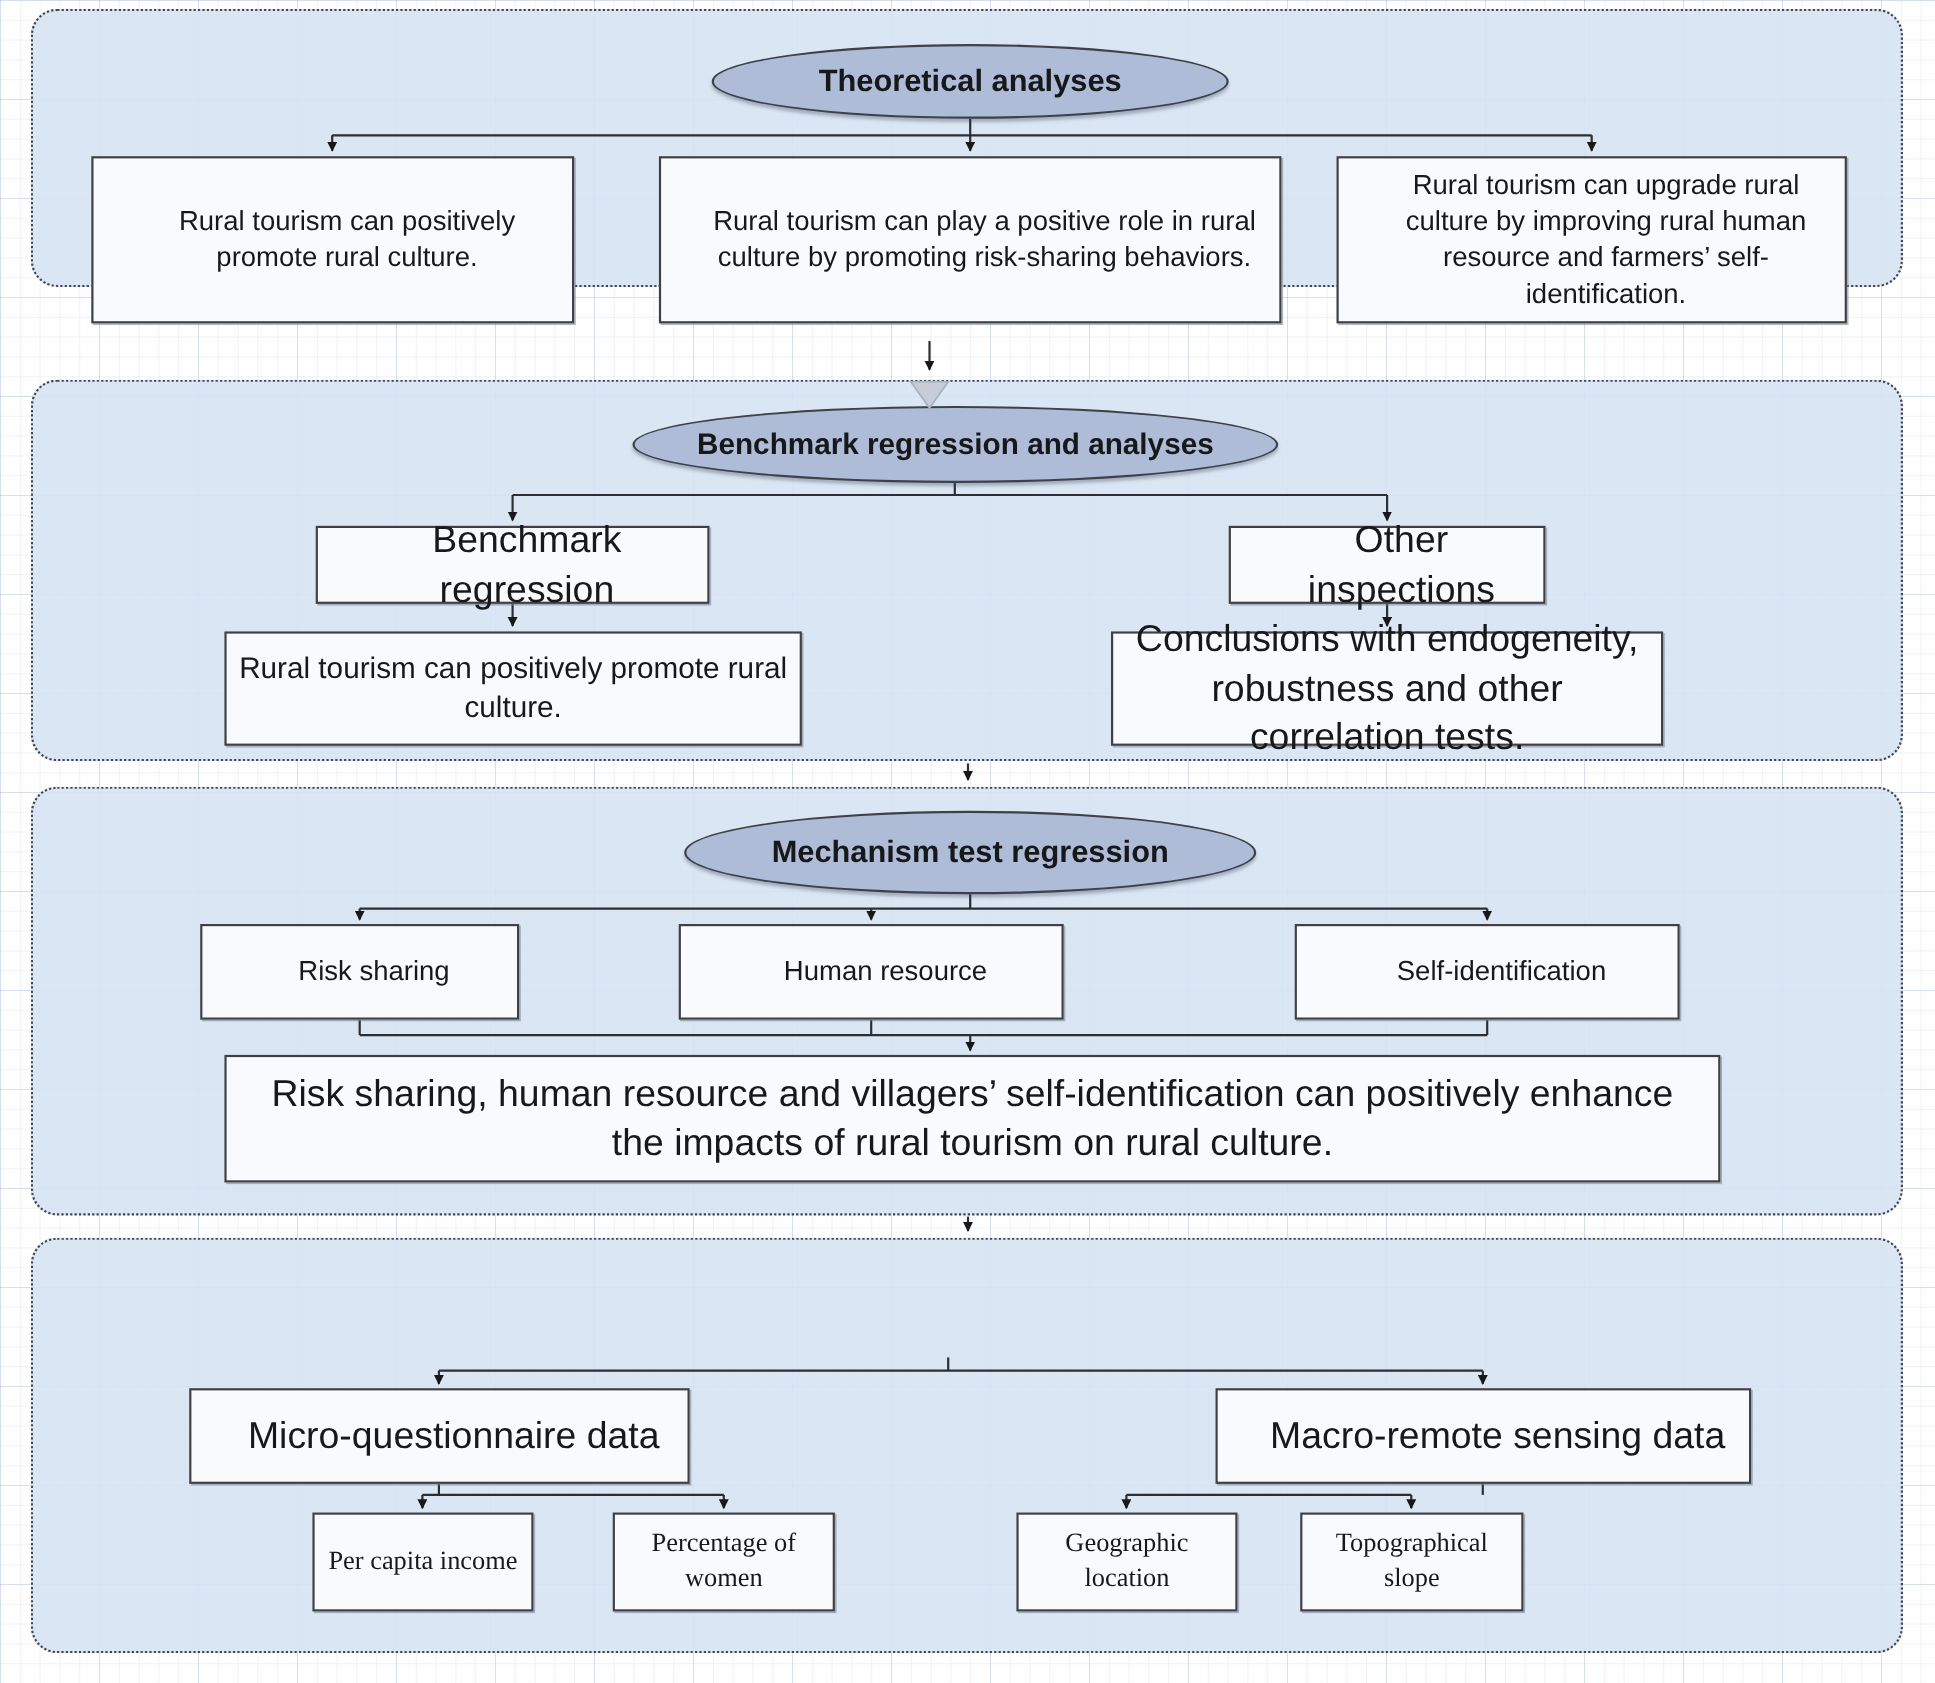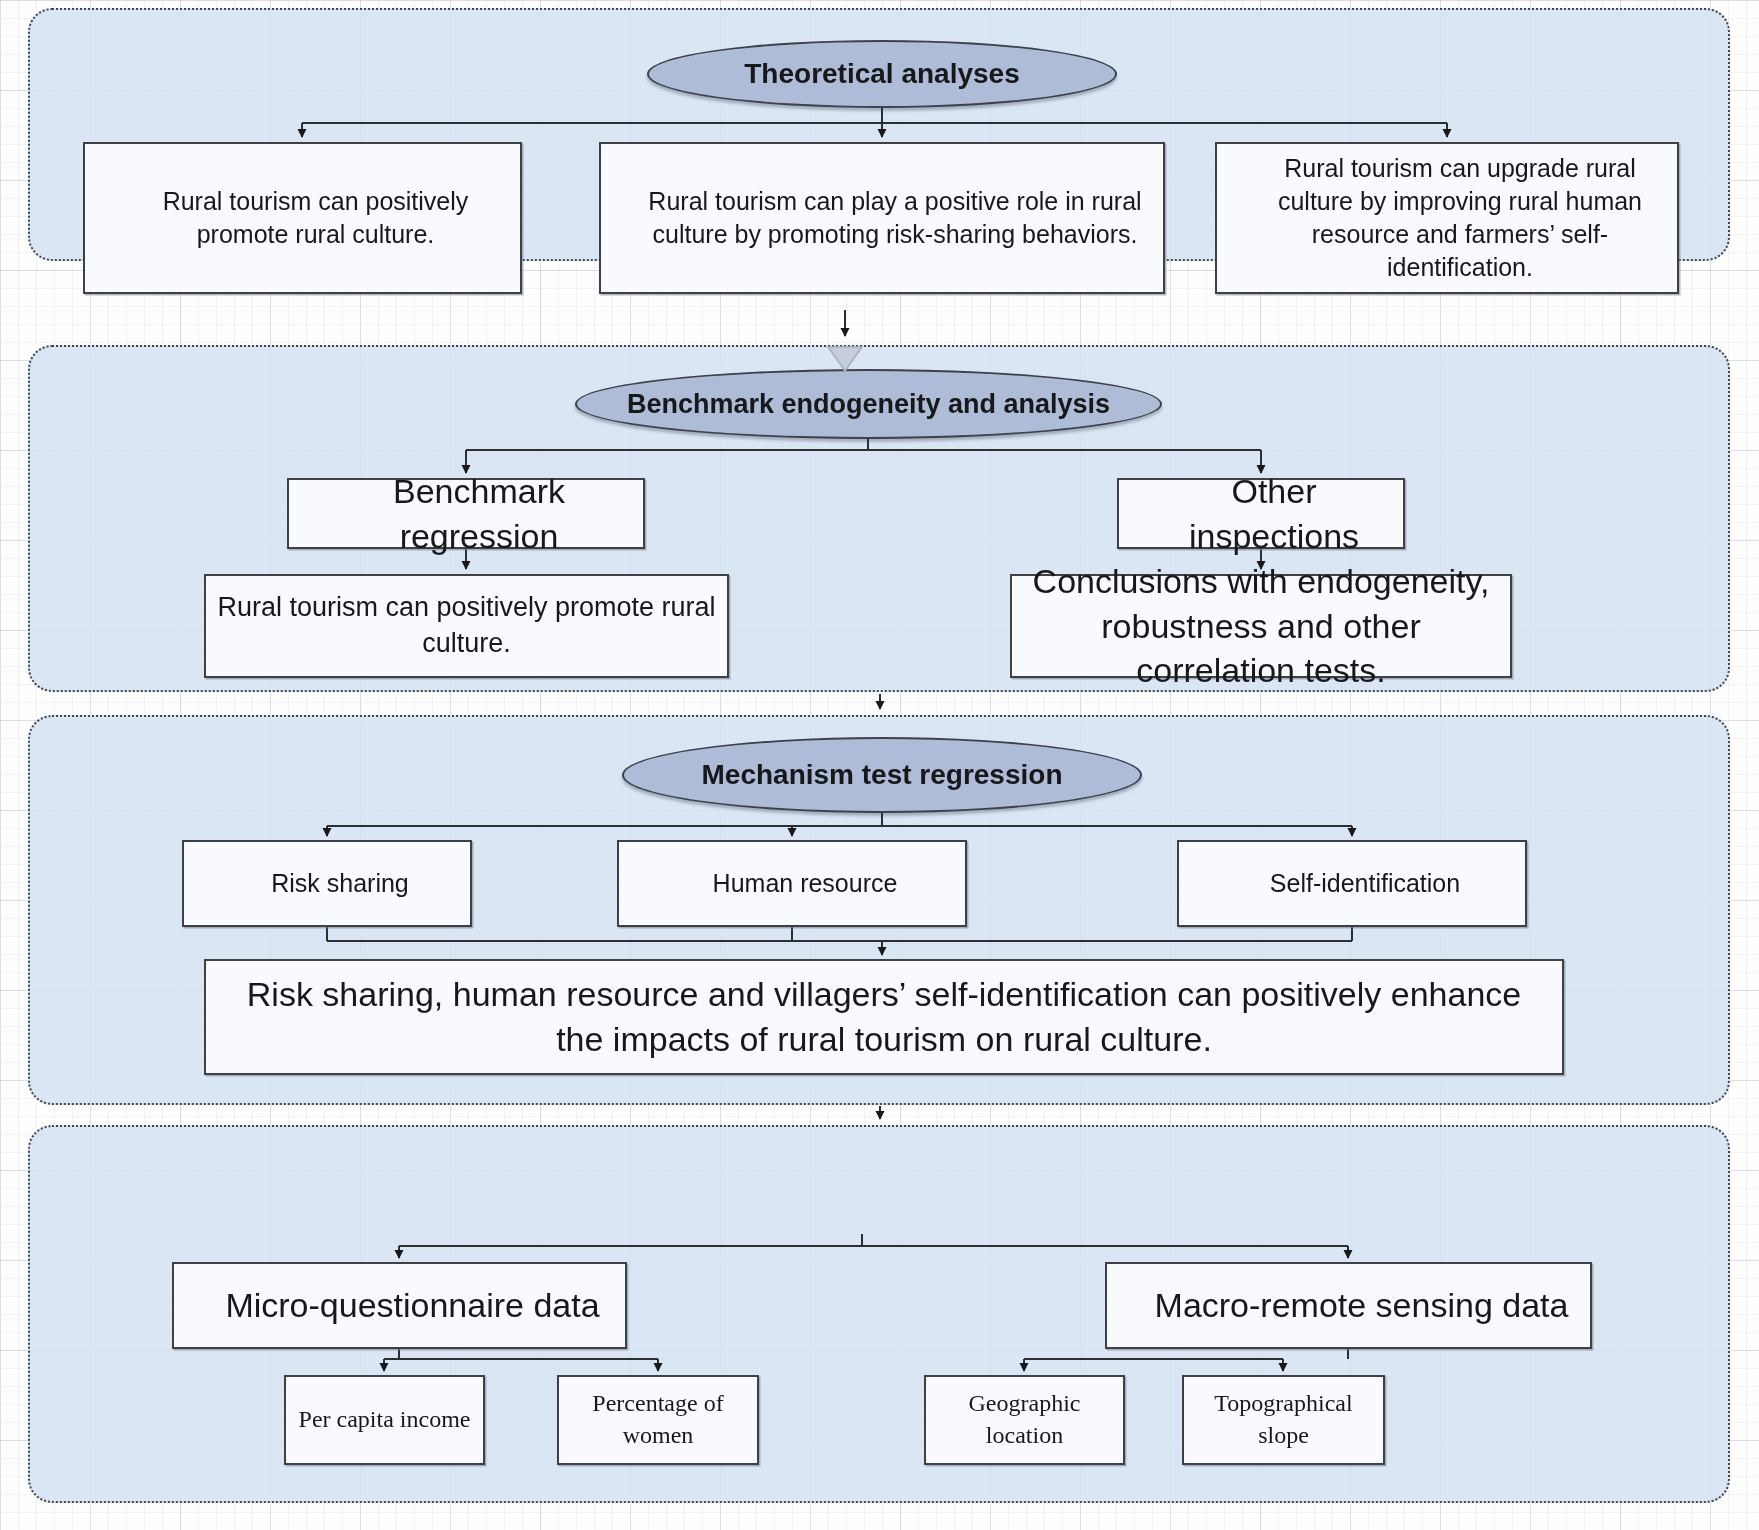--- a/index.html
+++ b/index.html
@@ -93,21 +93,21 @@
 
   <div class="section" style="left:28px;top:345px;width:1702px;height:347px;">
     <svg class="lines" width="1702" height="347" viewBox="0 0 1702 347">
       <path class="cline" d="M838,92 V103"></path>
       <path class="cline" d="M436,103 H1231"></path>
       <path class="cline" d="M436,103 V126" marker-end="url(#arrw)"></path>
       <path class="cline" d="M1231,103 V126" marker-end="url(#arrw)"></path>
       <path class="cline" d="M436,202 V222" marker-end="url(#arrw)"></path>
       <path class="cline" d="M1231,202 V222" marker-end="url(#arrw)"></path>
     </svg>
-    <div class="oval f27" style="left:545px;top:22px;width:587px;height:70px;">Benchmark endogeneity and analysis</div>
+    <div class="oval f27" style="left:545px;top:22px;width:587px;height:70px;">Benchmark regression and analyses</div>
     <div class="fbox bold f26" style="left:257px;top:131px;width:358px;height:71px;">Benchmark regression</div>
     <div class="fbox bold f26" style="left:1087px;top:131px;width:288px;height:71px;">Other inspections</div>
     <div class="fbox f27" style="left:174px;top:227px;width:525px;height:104px;">Rural tourism can positively promote rural culture.</div>
     <div class="fbox f26" style="left:980px;top:227px;width:502px;height:104px;">Conclusions with endogeneity, robustness and other correlation tests.</div>
   </div>
 
   <div class="section" style="left:28px;top:715px;width:1702px;height:390px;">
     <svg class="lines" width="1702" height="390" viewBox="0 0 1702 390">
       <path class="cline" d="M852,96 V109"></path>
       <path class="cline" d="M297,109 H1322"></path>

